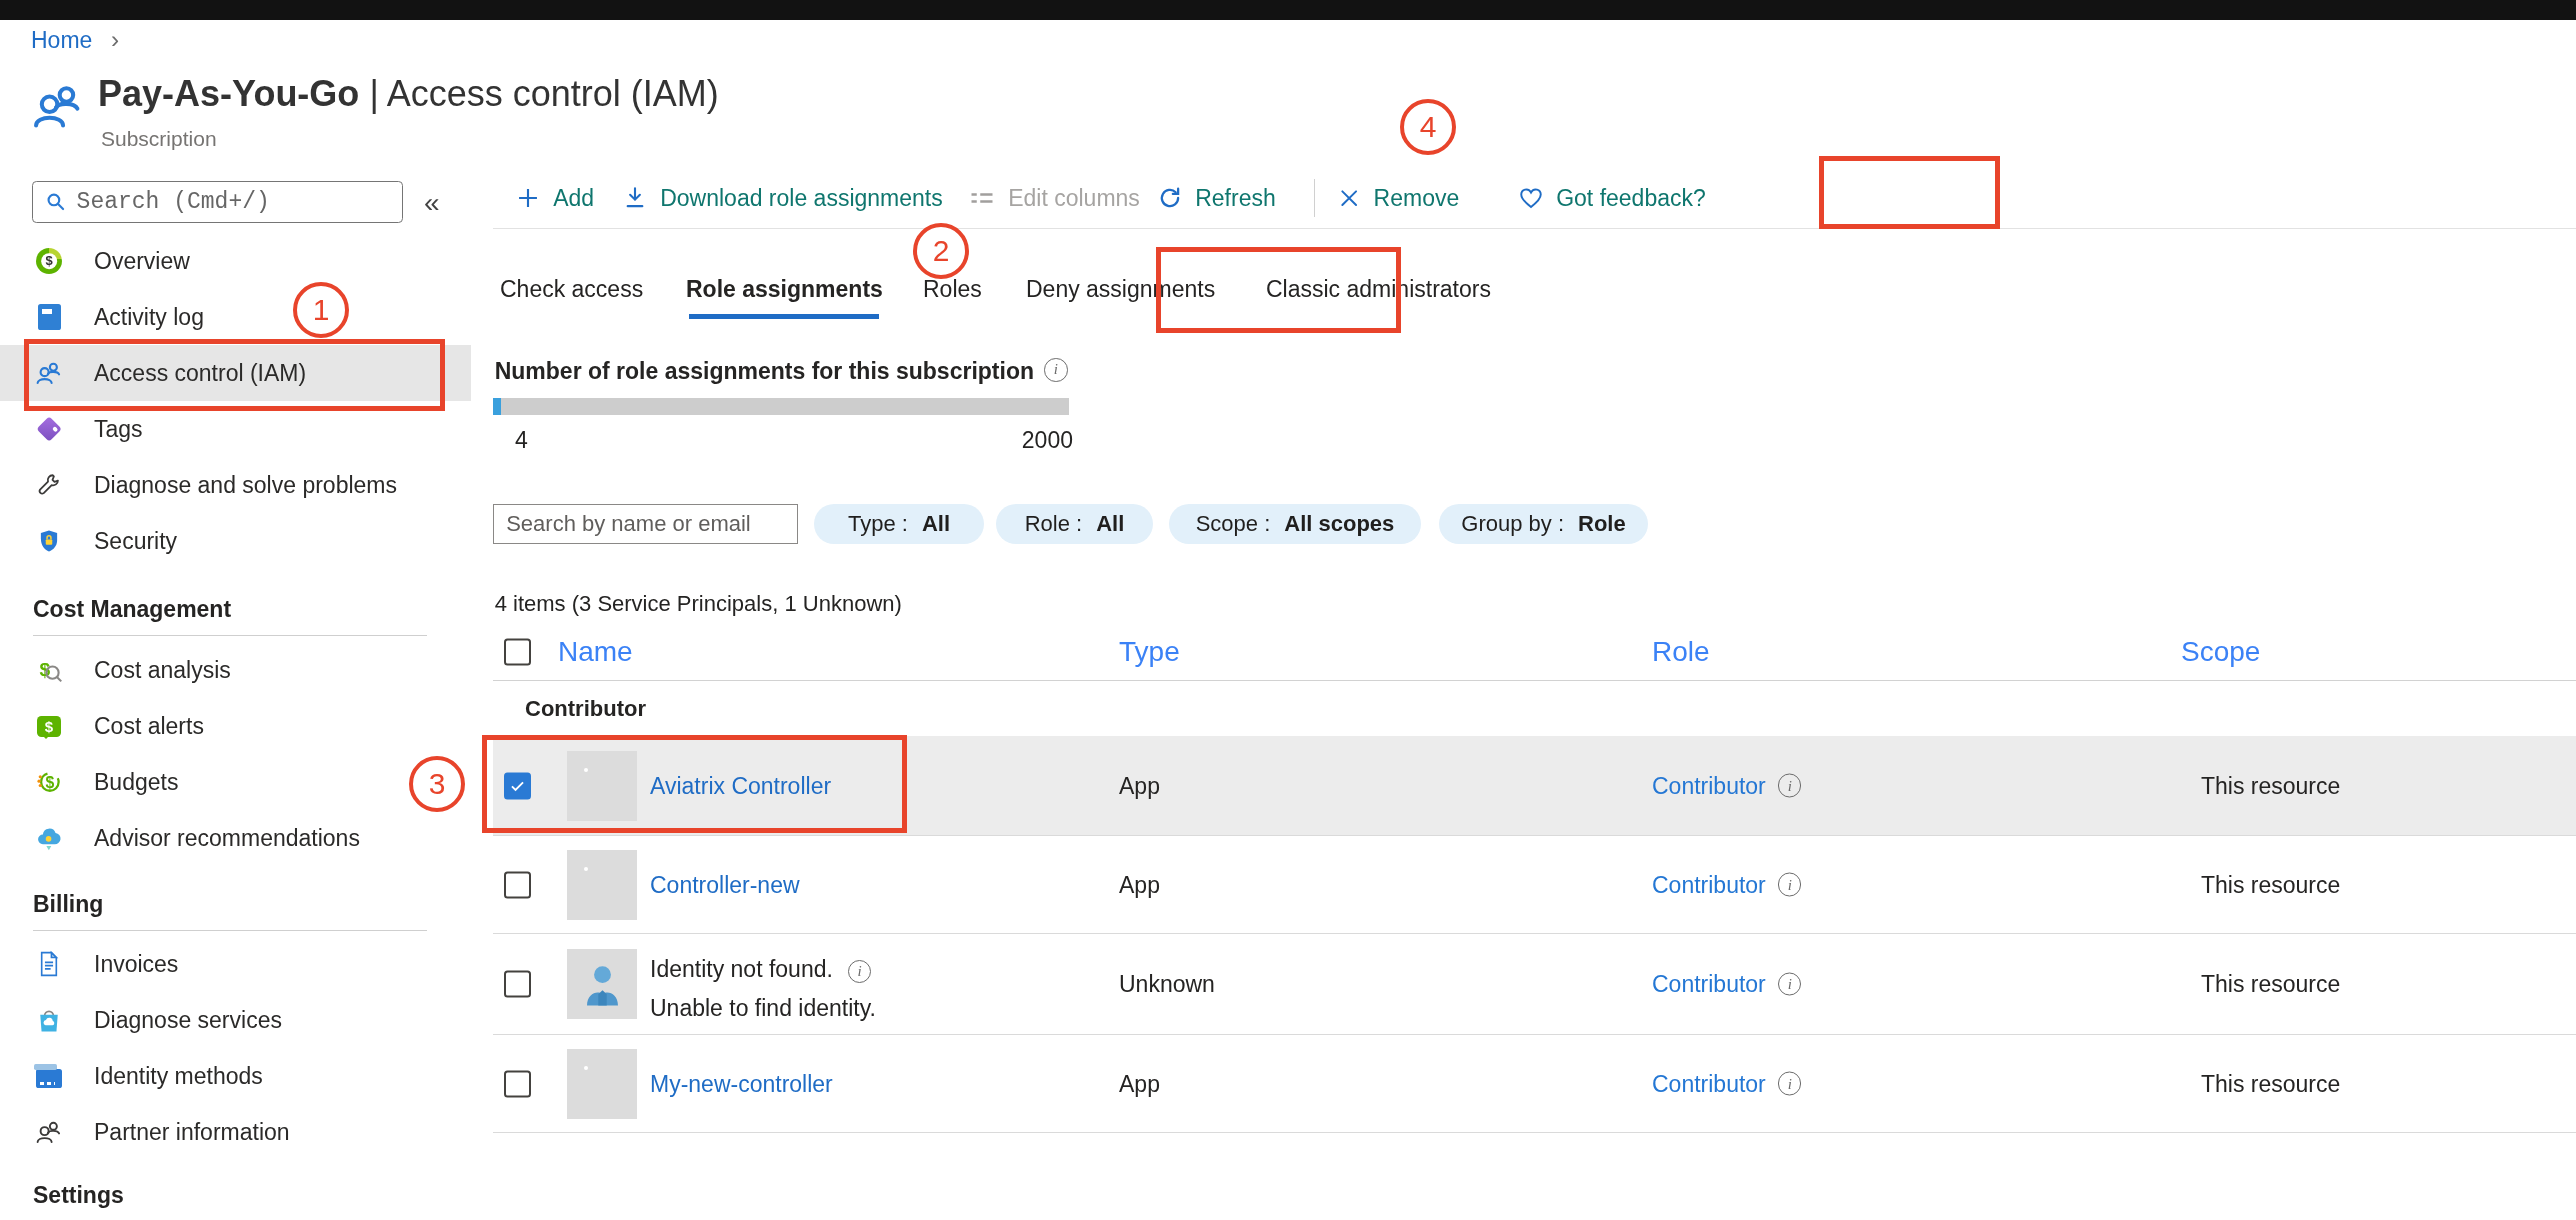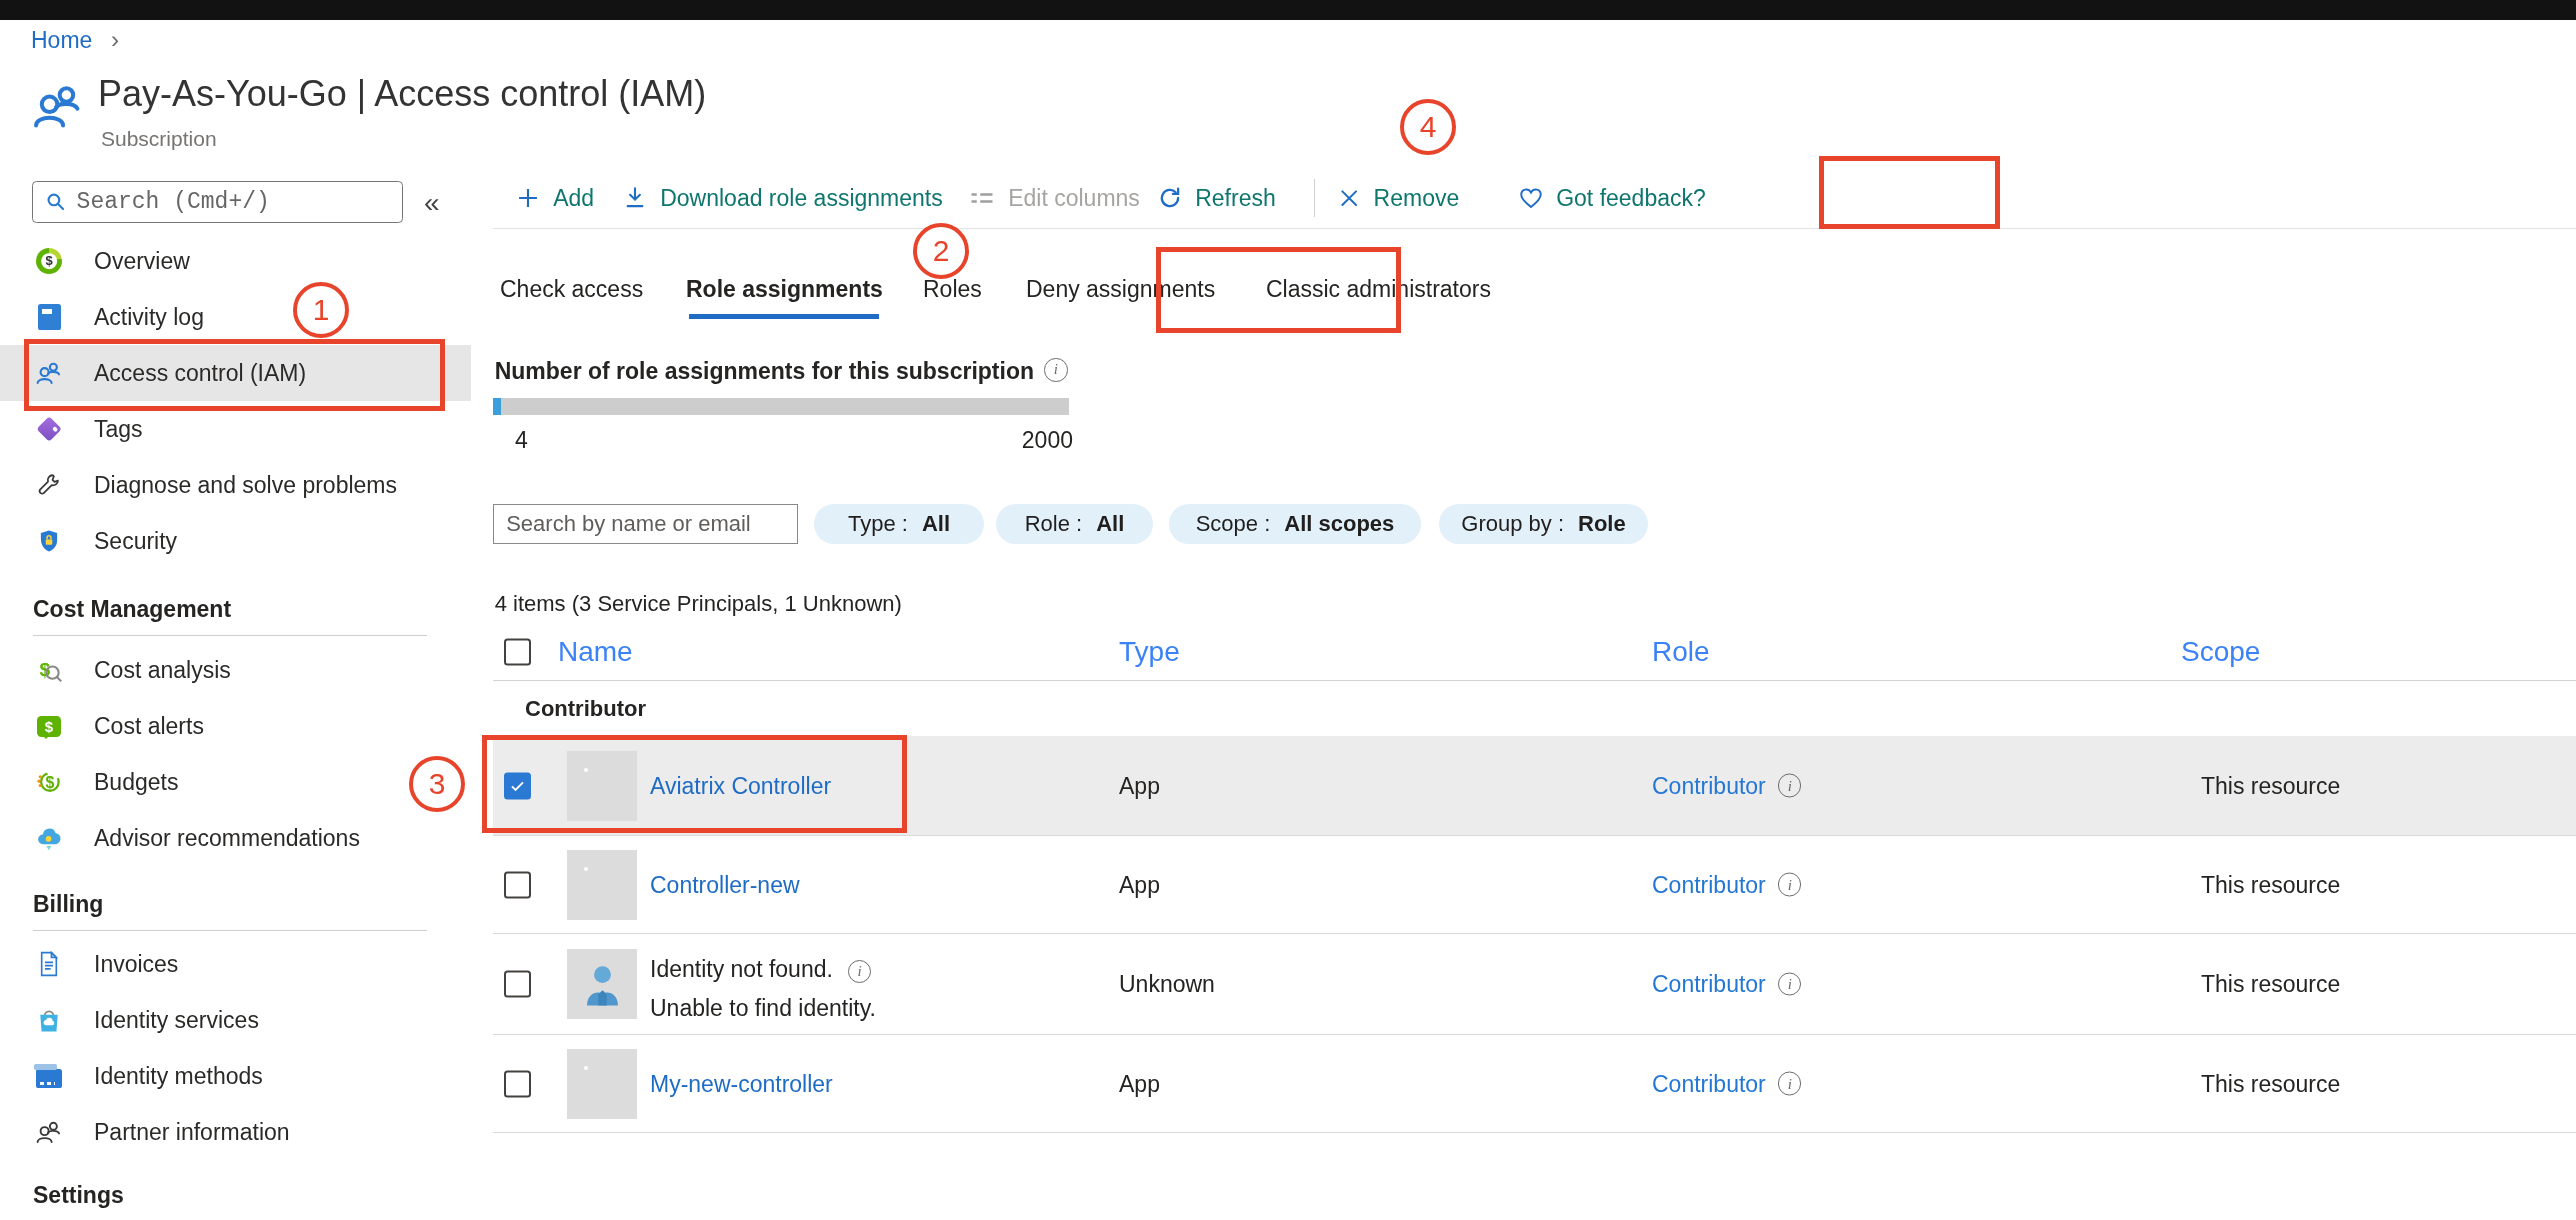--- a/index.html
+++ b/index.html
@@ -11,21 +11,21 @@
   #topbar { position:absolute; left:0; top:0; width:2576px; height:20px; background:#121212; }
 
   
   #breadcrumb { position:absolute; left:31px; top:26px; font-size:23px; }
   #breadcrumb .crumb { color:#1f6cc5; cursor:pointer; }
   #breadcrumb .chev { color:#6d6d6d; margin-left:12.2px; font-size:24.4px; }
 
   
   #title-icon { position:absolute; left:31px; top:77px; }
   #page-title { position:absolute; left:98px; top:73px; font-size:36px; color:#333; }
-  #page-title .bold { font-weight:normal; }
+  #page-title .bold { font-weight:bold; }
   #page-subtitle { position:absolute; left:101px; top:127px; font-size:21px; color:#767472; }
 
   
   #sidebar { position:absolute; left:0; top:166px; width:484px; height:1055px; }
   #side-search { position:absolute; left:32px; top:15px; width:371px; height:42px;
     border:1.7px solid #757575; border-radius:4.4px; display:flex; align-items:center; padding:0 10.5px; background:#fff; }
   #side-search input { border:none; outline:none; font-size:23px; color:#4a4a4a; width:296px;
     font-family:Liberation Mono, monospace; background:transparent; margin-left:8.7px; }
   #side-search input::placeholder { color:#666; }
   #collapse-btn { position:absolute; left:424px; top:21px; font-size:28px; color:#444; cursor:pointer; }
@@ -303,21 +303,21 @@
         <span class="lbl">Invoices</span>
       </li>
       <li>
         <span class="nav-icon">
           <svg width="28" height="28" viewBox="0 0 32 32">
             <path d="M11 11a5 5 0 0 1 10 0" fill="none" stroke="#8a8886" stroke-width="2"></path>
             <path d="M6 10h20l-1.5 19h-17z" fill="#3fb2e3"></path>
             <path d="M12 22a3 3 0 0 1 .5-5.9 4 4 0 0 1 7.8.9A2.6 2.6 0 0 1 20 22z" fill="#fff"></path>
           </svg>
         </span>
-        <span class="lbl">Identity services</span>
+        <span class="lbl">Diagnose services</span>
       </li>
       <li>
         <span class="nav-icon">
             <span class="card-blue"></span>
           </span>
         <span class="lbl">Identity methods</span>
       </li>
       <li>
         <span class="nav-icon">
           <svg width="28" height="28" viewBox="0 0 32 32" fill="none" stroke="#3b3a39" stroke-width="2.2" stroke-linecap="round">

